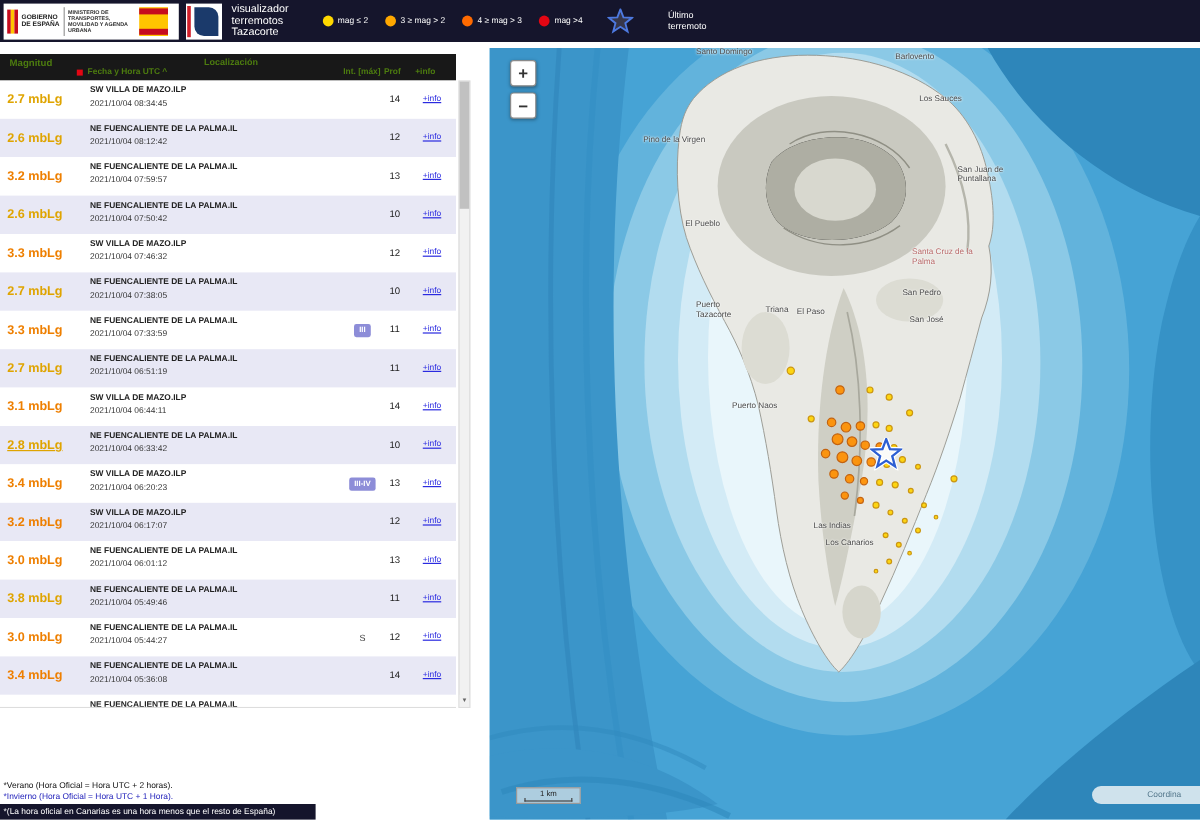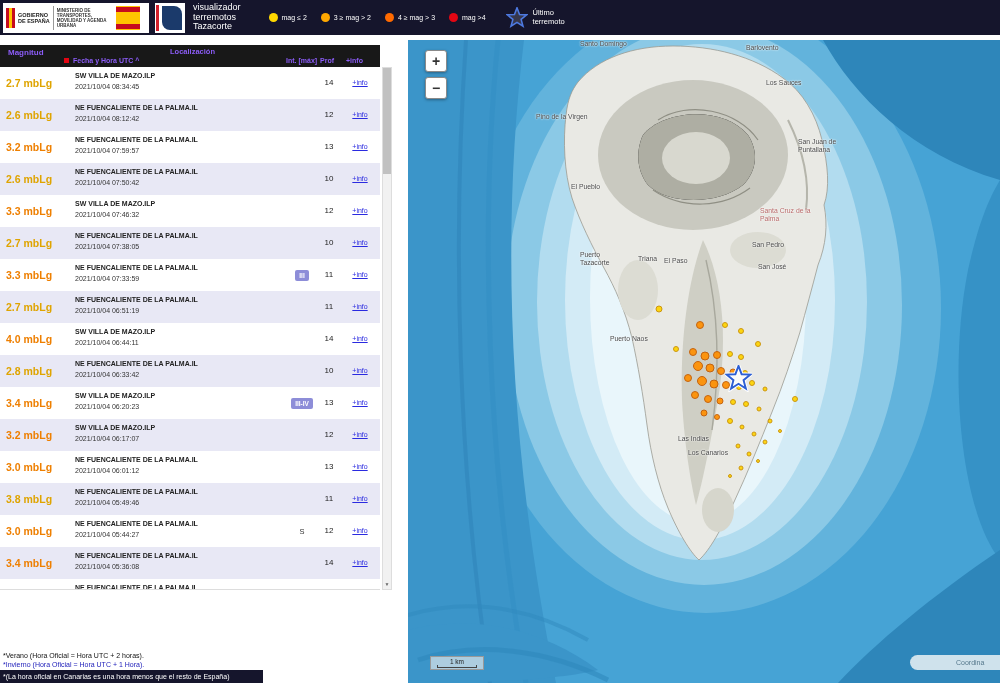--- a/index.html
+++ b/index.html
@@ -22,25 +22,25 @@
   .gov-flag .f-red2{position:absolute;left:0;bottom:1px;width:24px;height:5px;background:#c60b1e;}
   .ign-box{margin-left:6px;width:30px;height:30px;background:#fff;position:relative;flex-shrink:0;}
   .ign-red{position:absolute;left:1px;top:2px;width:3px;height:26px;background:#d21f2b;}
   .ign-blue{position:absolute;left:7px;top:3px;width:20px;height:24px;background:#1b3a6b;border-radius:0 8px 0 8px;}
   .app-title{margin-left:8px;color:#fff;font-size:9px;line-height:9.5px;flex-shrink:0;}
   .legend{display:flex;align-items:center;gap:14px;margin-left:28px;flex-shrink:0;}
   .leg-item{display:flex;align-items:center;gap:4px;}
   .leg-dot{width:9px;height:9px;border-radius:50%;display:inline-block;}
   .leg-label{color:#fff;font-size:7px;}
   .lastq{display:flex;align-items:center;gap:5px;margin-left:20px;}
-  .lastq-label{color:#fff;font-size:7.5px;line-height:8.5px;}
+  .lastq-label{color:#fff;font-size:7.5px;line-height:8.5px;margin-left:24px;}
 
   
   .table-panel{position:absolute;top:45px;left:0;width:395px;}
-  .thead{position:relative;width:380px;height:22px;background:#181818;color:#8b5cf6;}
+  .thead{position:relative;width:380px;height:22px;background:#181818;color:#4d7c0f;}
   .thead span{position:absolute;white-space:nowrap;font-weight:bold;}
   .h-mag{left:8px;top:3px;font-size:8px;}
   .h-loc{left:170px;top:2px;font-size:7.5px;}
   .red-marker{left:64px;top:13px;width:5px;height:5px;background:#e30613;display:block;position:absolute;}
   .h-date{left:73px;top:12px;font-size:7px;}
   .h-int{left:286px;top:12px;font-size:7px;}
   .h-prof{left:320px;top:12px;font-size:7px;}
   .h-info{left:346px;top:12px;font-size:7px;}
 
   .rows{position:relative;width:380px;height:523px;overflow:hidden;border-bottom:1px solid #ddd;}
@@ -230,31 +230,31 @@
           <div class="c-mag" style="color: rgb(223, 164, 0);">2.7 mbLg</div>
           <div class="c-loc">
             <div class="loc">NE FUENCALIENTE DE LA PALMA.IL</div>
             <div class="dt">2021/10/04 06:51:19</div>
           </div>
           <div class="c-int"></div>
           <div class="c-prof">11</div>
           <div class="c-info">+info</div>
         </div>
         <div class="qrow">
-          <div class="c-mag" style="color: rgb(238, 127, 0);">4.0 mbLg</div>
+          <div class="c-mag" style="color: rgb(238, 127, 0);">3.1 mbLg</div>
           <div class="c-loc">
             <div class="loc">SW VILLA DE MAZO.ILP</div>
             <div class="dt">2021/10/04 06:44:11</div>
           </div>
           <div class="c-int"></div>
           <div class="c-prof">14</div>
           <div class="c-info">+info</div>
         </div>
         <div class="qrow alt">
-          <div class="c-mag" style="color: rgb(223, 164, 0);">2.8 mbLg</div>
+          <div class="c-mag" style="color: rgb(223, 164, 0); text-decoration: underline;">2.8 mbLg</div>
           <div class="c-loc">
             <div class="loc">NE FUENCALIENTE DE LA PALMA.IL</div>
             <div class="dt">2021/10/04 06:33:42</div>
           </div>
           <div class="c-int"></div>
           <div class="c-prof">10</div>
           <div class="c-info">+info</div>
         </div>
         <div class="qrow">
           <div class="c-mag" style="color: rgb(238, 127, 0);">3.4 mbLg</div>

